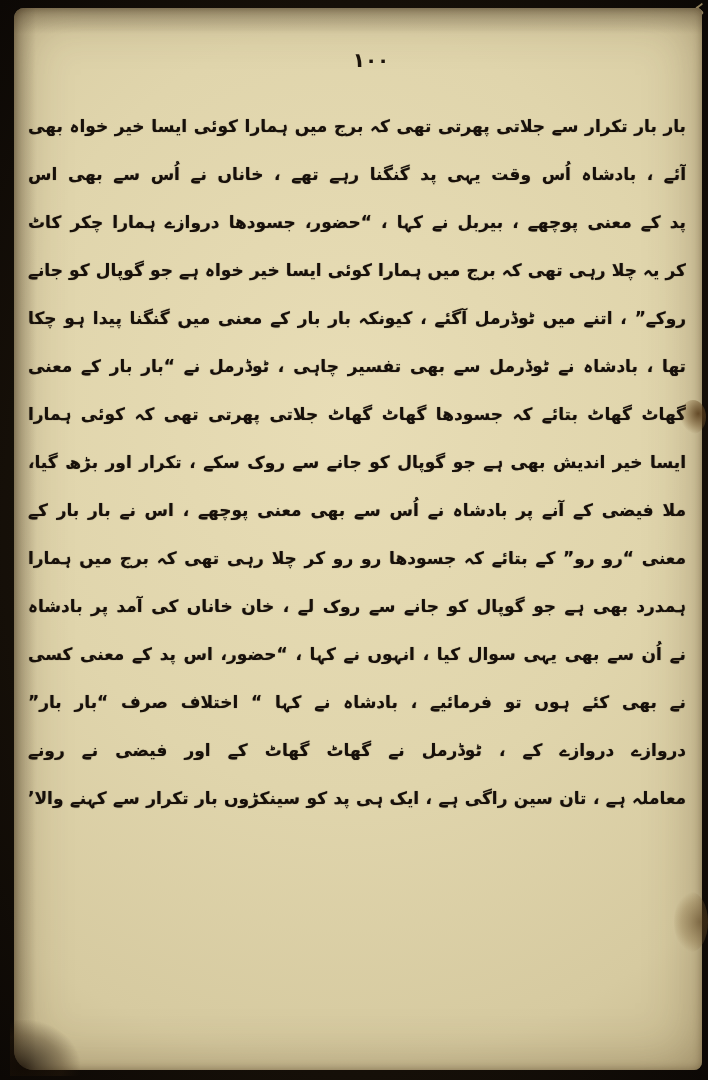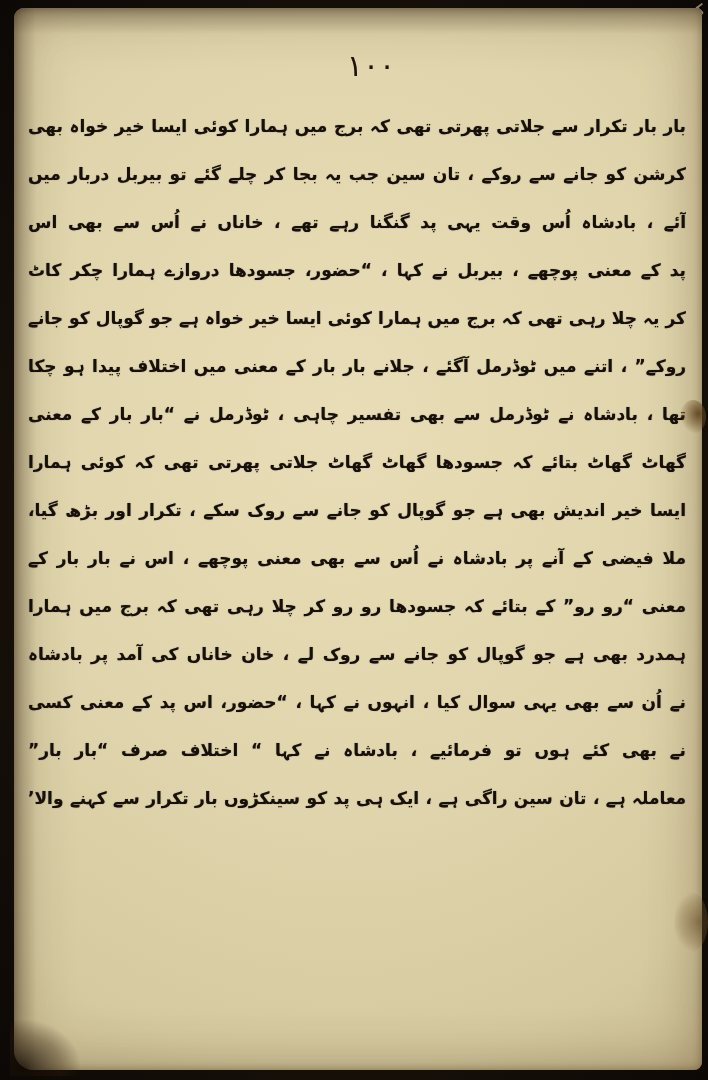--- a/index.html
+++ b/index.html
@@ -26,22 +26,22 @@
       radial-gradient(ellipse 120% 90% at 48% 38%,
         #e8ddb6 0%, #e0d5ac 40%, #d6caa0 68%, #c2b489 88%, #a5986f 100%);
     box-shadow:
       inset 0 0 55px rgba(70,48,18,0.38),
       inset 0 0 8px rgba(60,40,15,0.45);
   }
   .page-number {
     position: absolute;
     top: 40px; left: 0; right: 0;
     text-align: center;
-    font-size: 30px;
-    font-weight: 400;
+    font-size: 20px;
+    font-weight: 700;
     color: #1c130a;
     letter-spacing: 2px;
     margin-left: 26px;
   }
   .text-block {
     position: absolute;
     top: 94px;
     right: 16px;
     left: 14px;
     direction: rtl;
@@ -113,33 +113,33 @@
 
   <div class="page">
 
     <div class="edge-shade-top"></div>
     <div class="edge-shade-left"></div>
 
     <div class="page-number">۱۰۰</div>
 
     <div class="text-block">
         <div class="line">بار بار تکرار سے جلاتی پھرتی تھی کہ برج میں ہمارا کوئی ایسا خیر خواہ بھی ہے، جو</div>
-        <div class="line">کرشن کو جانے سے روکے ، تان سین جب یہ بجا کر چلے گئے تو بیربل دربار میں</div>
         <div class="line">آئے ، بادشاہ اُس وقت یہی پد گنگنا رہے تھے ، خاناں نے اُس سے بھی اس</div>
         <div class="line">پد کے معنی پوچھے ، بیربل نے کہا ، “حضور، جسودھا دروازے ہمارا چکر کاٹ</div>
         <div class="line">کر یہ چلا رہی تھی کہ برج میں ہمارا کوئی ایسا خیر خواہ ہے جو گوپال کو جانے سے</div>
-        <div class="line">روکے” ، اتنے میں ٹوڈرمل آگئے ، جلانے بار بار کے معنی میں اختلاف پیدا ہو چکا</div>
+        <div class="line">روکے” ، اتنے میں ٹوڈرمل آگئے ، کیونکہ بار بار کے معنی میں گنگنا پیدا ہو چکا</div>
         <div class="line">تھا ، بادشاہ نے ٹوڈرمل سے بھی تفسیر چاہی ، ٹوڈرمل نے “بار بار کے معنی</div>
         <div class="line">گھاٹ گھاٹ بتائے کہ جسودھا گھاٹ گھاٹ جلاتی پھرتی تھی کہ کوئی ہمارا</div>
         <div class="line">ایسا خیر اندیش بھی ہے جو گوپال کو جانے سے روک سکے ، تکرار اور بڑھ گیا،</div>
         <div class="line">ملا فیضی کے آنے پر بادشاہ نے اُس سے بھی معنی پوچھے ، اس نے بار بار کے</div>
         <div class="line">معنی “رو رو” کے بتائے کہ جسودھا رو رو کر چلا رہی تھی کہ برج میں ہمارا ایسا</div>
         <div class="line">ہمدرد بھی ہے جو گوپال کو جانے سے روک لے ، خان خاناں کی آمد پر بادشاہ</div>
         <div class="line">نے اُن سے بھی یہی سوال کیا ، انہوں نے کہا ، “حضور، اس پد کے معنی کسی اور</div>
         <div class="line">نے بھی کئے ہوں تو فرمائیے ، بادشاہ نے کہا “ اختلاف صرف “بار بار”</div>
+        <div class="line">دروازے دروازے کے ، ٹوڈرمل نے گھاٹ گھاٹ کے اور فیضی نے رونے</div>
         <div class="line">معاملہ ہے ، تان سین راگی ہے ، ایک ہی پد کو سینکڑوں بار تکرار سے کہنے والا’</div>
       </div>
 
     <div class="stain-fold-right"></div>
     <div class="stain-bottom-right"></div>
     <div class="corner-curl-bl"></div>
 
   </div>
 </div>
 

